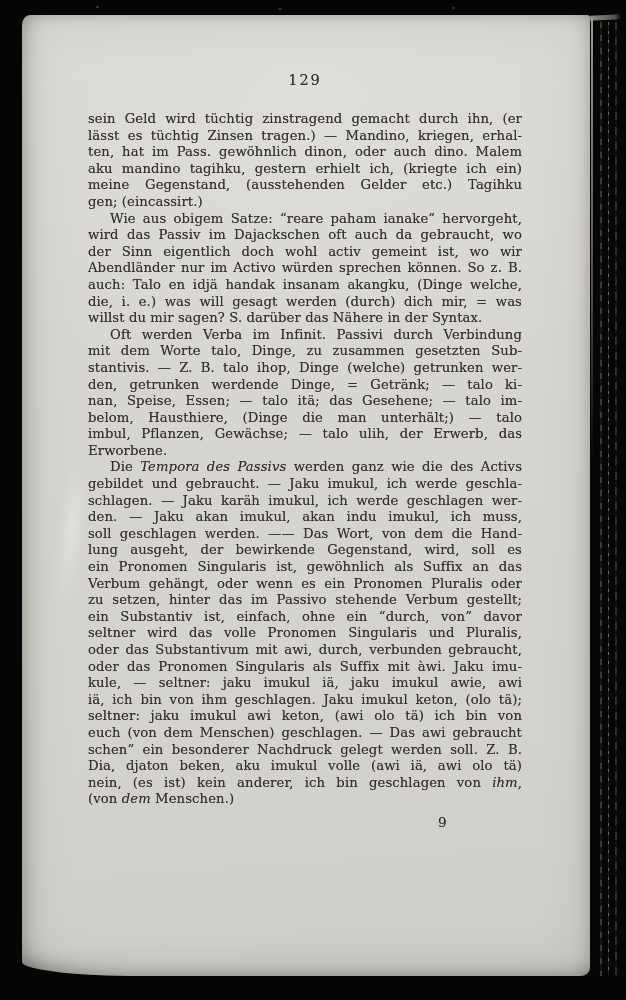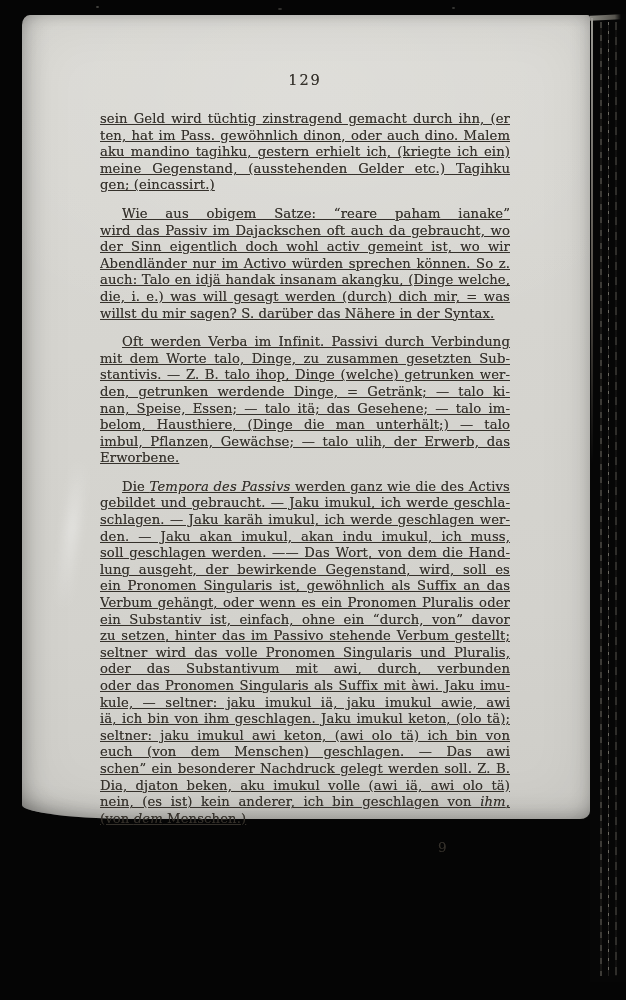--- a/index.html
+++ b/index.html
@@ -16,21 +16,21 @@
     overflow: hidden;
   }
   .dust { position: absolute; background: #6e6c66; border-radius: 50%; }
   .dust.d1 { left: 96px;  top: 6px; width: 3px; height: 2px; opacity: .6; }
   .dust.d2 { left: 278px; top: 8px; width: 4px; height: 2px; opacity: .45; }
   .dust.d3 { left: 452px; top: 7px; width: 3px; height: 2px; opacity: .5; }
 
   .book-page {
     position: absolute;
     left: 22px; top: 15px;
-    width: 568px; height: 804px;
+    width: 568px; height: 961px;
     background:
       radial-gradient(ellipse 120% 55% at 50% 10%, rgba(255,255,255,0.14), rgba(255,255,255,0) 60%),
       linear-gradient(176deg, #dad9d4 0%, #d6d5d0 40%, #d3d2cd 75%, #cecdc8 100%);
     border-radius: 8px 3px 10px 120px / 10px 3px 8px 14px;
     box-shadow:
       inset 0 0 60px rgba(0,0,0,0.07),
       inset 16px 0 26px -16px rgba(0,0,0,0.30),
       inset -12px 0 22px -14px rgba(0,0,0,0.24),
       inset 0 -16px 24px -16px rgba(0,0,0,0.28),
       inset 0 12px 18px -14px rgba(0,0,0,0.16);
@@ -51,21 +51,21 @@
     color: #35312b;
     text-shadow: 0 0 0.5px rgba(42,38,32,0.55);
   }
   .page-number {
     text-align: center;
     font-size: 14.5px;
     letter-spacing: 2px;
     line-height: 18px;
     margin-bottom: 22px;
   }
-  .paragraph { margin: 12px; text-decoration: underline; }
+  .paragraph { margin: 0; }
   .line {
     font-size: 13.2px;
     line-height: 16.6px;
     height: 16.6px;
     text-align: justify;
     text-align-last: justify;
     white-space: normal;
     overflow: hidden;
     letter-spacing: 0.1px;
   }
@@ -123,20 +123,21 @@
   <span class="dust d2"></span>
   <span class="dust d3"></span>
 
   <div class="book-page">
     <div class="fold-highlight"></div>
     <div class="page-content">
       <div class="page-number">129</div>
       <div id="text-block">
           <div class="paragraph">
             <div class="line">sein Geld wird tüchtig zinstragend gemacht durch ihn, (er</div>
+            <div class="line">lässt es tüchtig Zinsen tragen.) — Mandino, kriegen, erhal-</div>
             <div class="line">ten, hat im Pass. gewöhnlich dinon, oder auch dino. Malem</div>
             <div class="line">aku mandino tagihku, gestern erhielt ich, (kriegte ich ein)</div>
             <div class="line">meine Gegenstand, (ausstehenden Gelder etc.) Tagihku</div>
             <div class="line last">gen; (eincassirt.)</div>
           </div>
           <div class="paragraph indent">
             <div class="line">Wie aus obigem Satze: “reare paham ianake” hervorgeht,</div>
             <div class="line">wird das Passiv im Dajackschen oft auch da gebraucht, wo</div>
             <div class="line">der Sinn eigentlich doch wohl activ gemeint ist, wo wir</div>
             <div class="line">Abendländer nur im Activo würden sprechen können. So z. B.</div>
@@ -156,22 +157,22 @@
           </div>
           <div class="paragraph indent">
             <div class="line">Die <i>Tempora des Passivs</i> werden ganz wie die des Activs</div>
             <div class="line">gebildet und gebraucht. — Jaku imukul, ich werde geschla-</div>
             <div class="line">schlagen. — Jaku karäh imukul, ich werde geschlagen wer-</div>
             <div class="line">den. — Jaku akan imukul, akan indu imukul, ich muss,</div>
             <div class="line">soll geschlagen werden. —— Das Wort, von dem die Hand-</div>
             <div class="line">lung ausgeht, der bewirkende Gegenstand, wird, soll es</div>
             <div class="line">ein Pronomen Singularis ist, gewöhnlich als Suffix an das</div>
             <div class="line">Verbum gehängt, oder wenn es ein Pronomen Pluralis oder</div>
+            <div class="line">zu setzen, hinter das im Passivo stehende Verbum gestellt;</div>
             <div class="line">ein Substantiv ist, einfach, ohne ein “durch, von” davor</div>
-            <div class="line">zu setzen, hinter das im Passivo stehende Verbum gestellt;</div>
             <div class="line">seltner wird das volle Pronomen Singularis und Pluralis,</div>
             <div class="line">oder das Substantivum mit awi, durch, verbunden gebraucht,</div>
             <div class="line">oder das Pronomen Singularis als Suffix mit àwi. Jaku imu-</div>
             <div class="line">kule, — seltner: jaku imukul iä, jaku imukul awie, awi</div>
             <div class="line">iä, ich bin von ihm geschlagen. Jaku imukul keton, (olo tä);</div>
             <div class="line">seltner: jaku imukul awi keton, (awi olo tä) ich bin von</div>
             <div class="line">euch (von dem Menschen) geschlagen. — Das awi gebraucht</div>
             <div class="line">schen” ein besonderer Nachdruck gelegt werden soll. Z. B.</div>
             <div class="line">Dia, djaton beken, aku imukul volle (awi iä, awi olo tä)</div>
             <div class="line">nein, (es ist) kein anderer, ich bin geschlagen von <i>ihm</i>,</div>

